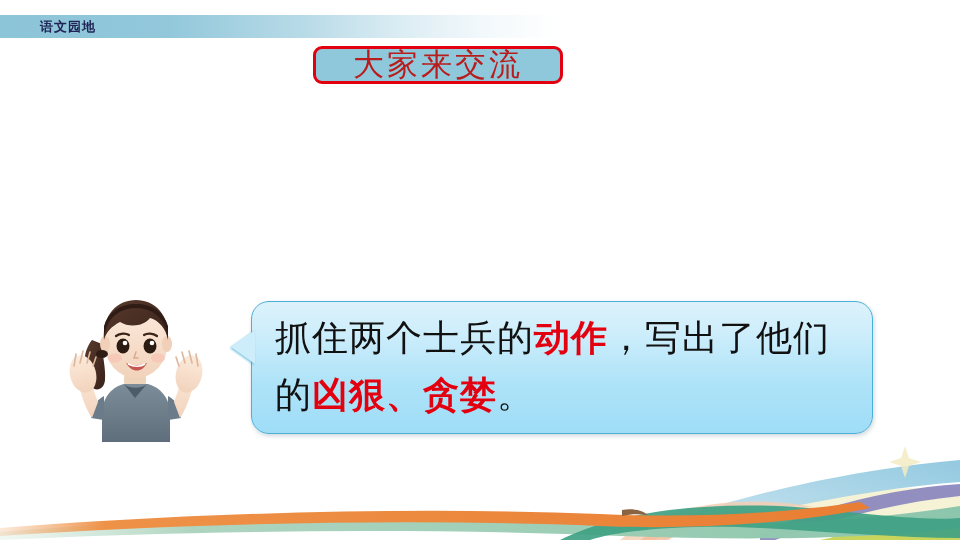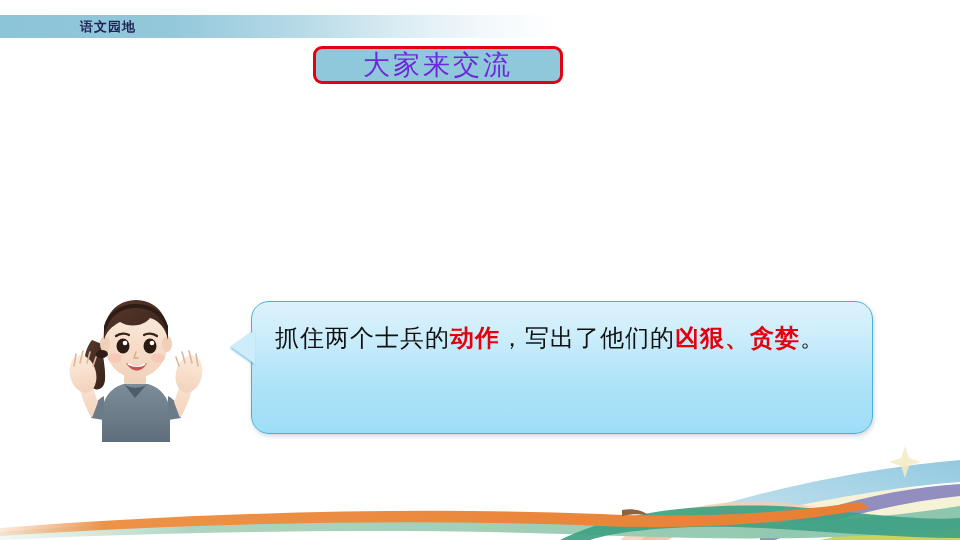--- a/index.html
+++ b/index.html
@@ -30,42 +30,41 @@
   #header-title {
     position: absolute;
     left: 40px;
     top: 18px;
     font-size: 13px;
     font-weight: bold;
     color: #1F2455;
     letter-spacing: 1px;
     line-height: 17px;
     white-space: nowrap;
-    margin-left: 40px;
   }
 
   
   #title-pill {
     position: absolute;
     left: 313px;
     top: 46px;
     width: 250px;
     height: 38px;
     box-sizing: border-box;
     background: #8FC8DB;
     border: 3px solid #E3000F;
     border-radius: 9px;
     display: flex;
     align-items: center;
     justify-content: center;
   }
   #title-pill-text {
     font-family: "Liberation Serif", "DejaVu Serif", serif;
-    font-size: 27px;
-    color: #6d28d9;
+    font-size: 31px;
+    color: #b91c1c;
     letter-spacing: 3px;
     line-height: 30px;
     white-space: nowrap;
   }
 
   
   #passage-box {
     position: absolute;
     left: 84px;
     top: 112px;
@@ -132,21 +131,21 @@
     border-bottom: 17px solid transparent;
     border-right: 24px solid #CDEDFB;
     filter: drop-shadow(-1px 1px 1px rgba(75,175,214,0.75));
   }
   #bubble-text {
     position: absolute;
     left: 44px;
     top: 9px;
     width: 580px;
     font-family: "Liberation Serif", "DejaVu Serif", serif;
-    font-size: 24px;
+    font-size: 36px;
     line-height: 57px;
     color: #111111;
     letter-spacing: 1px;
   }
 
   
   #decor {
     position: absolute;
     left: 0;
     bottom: 0;

